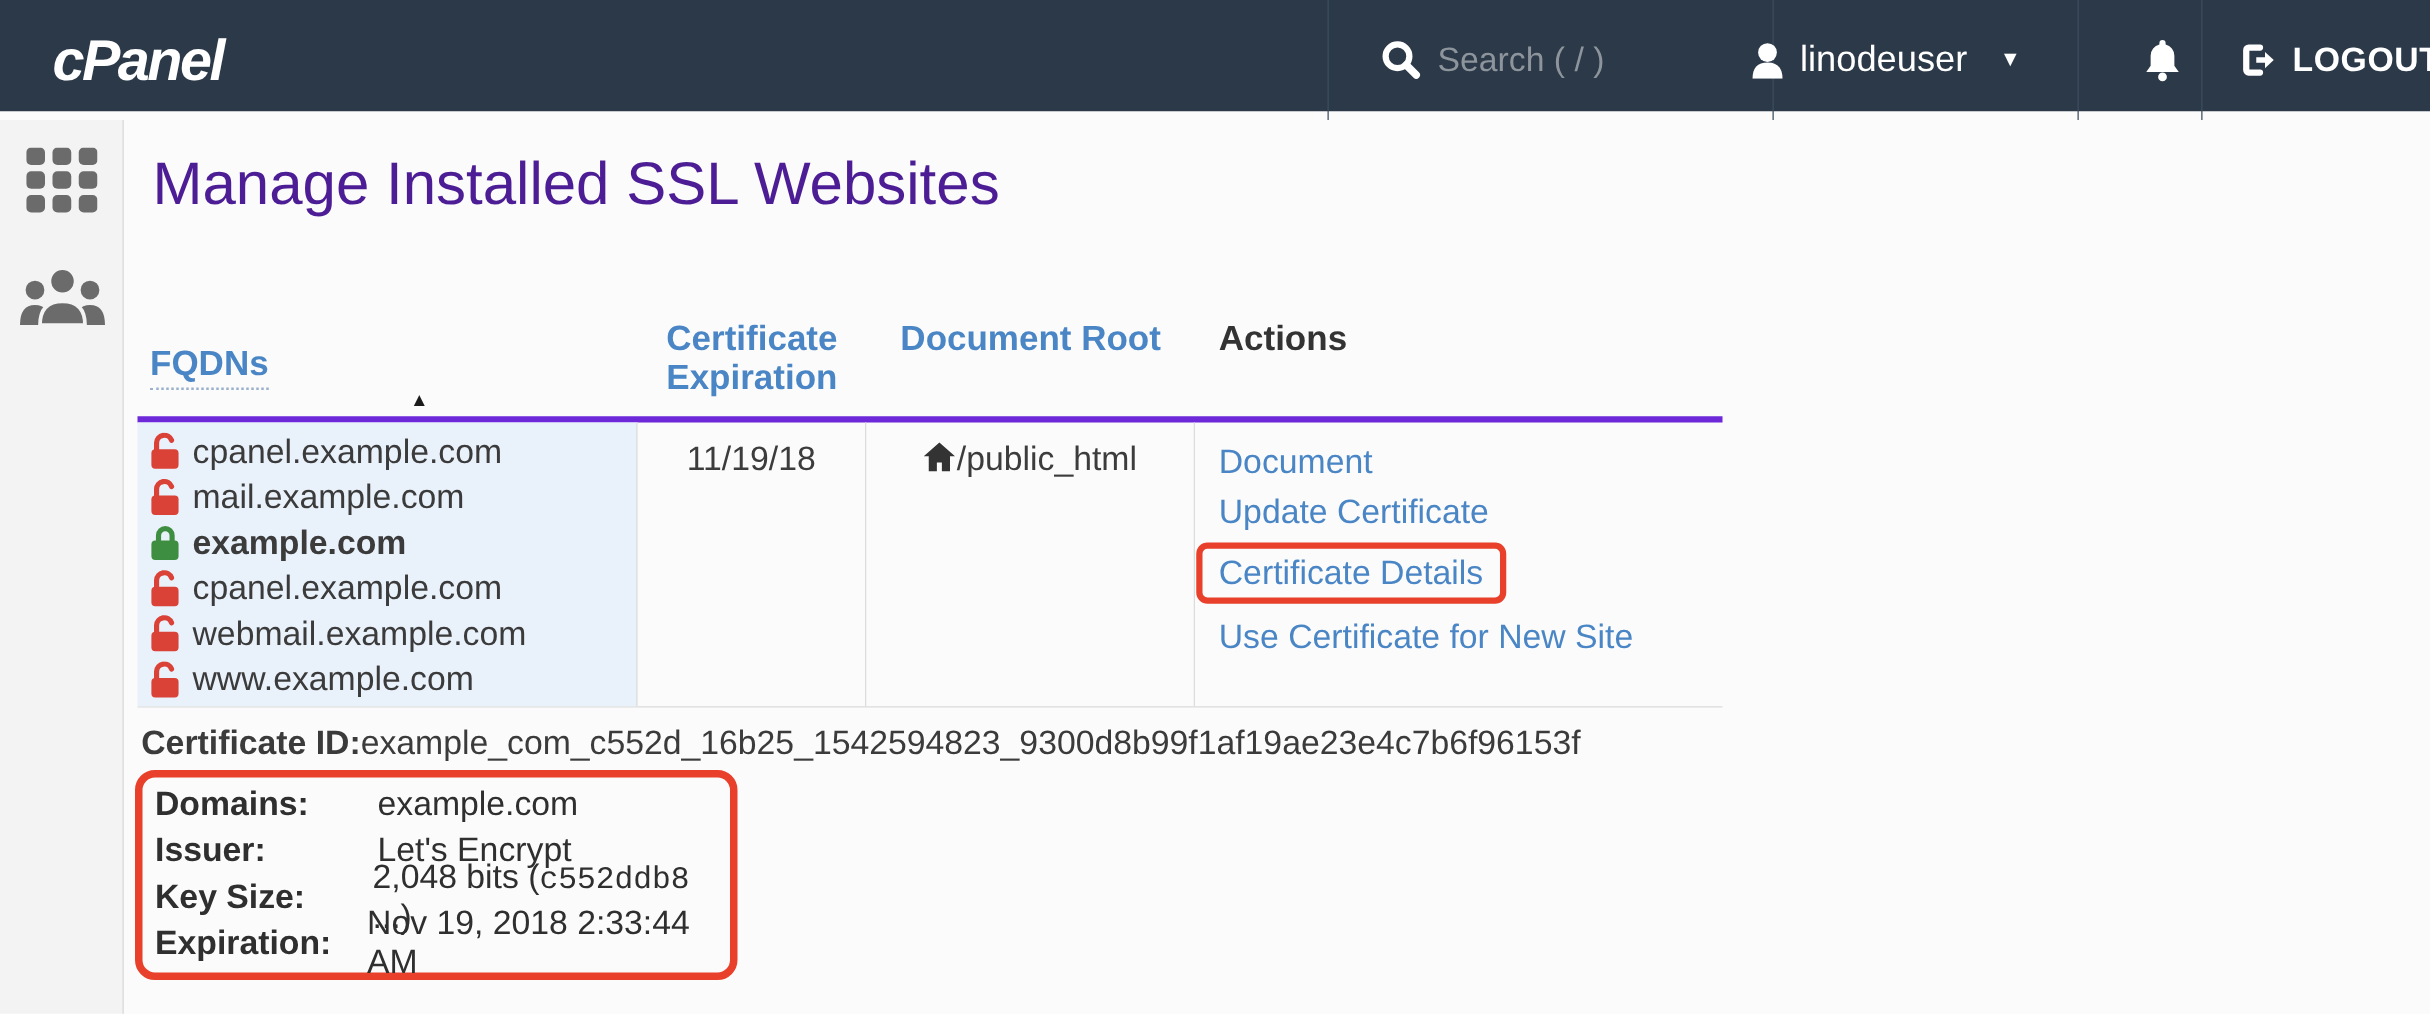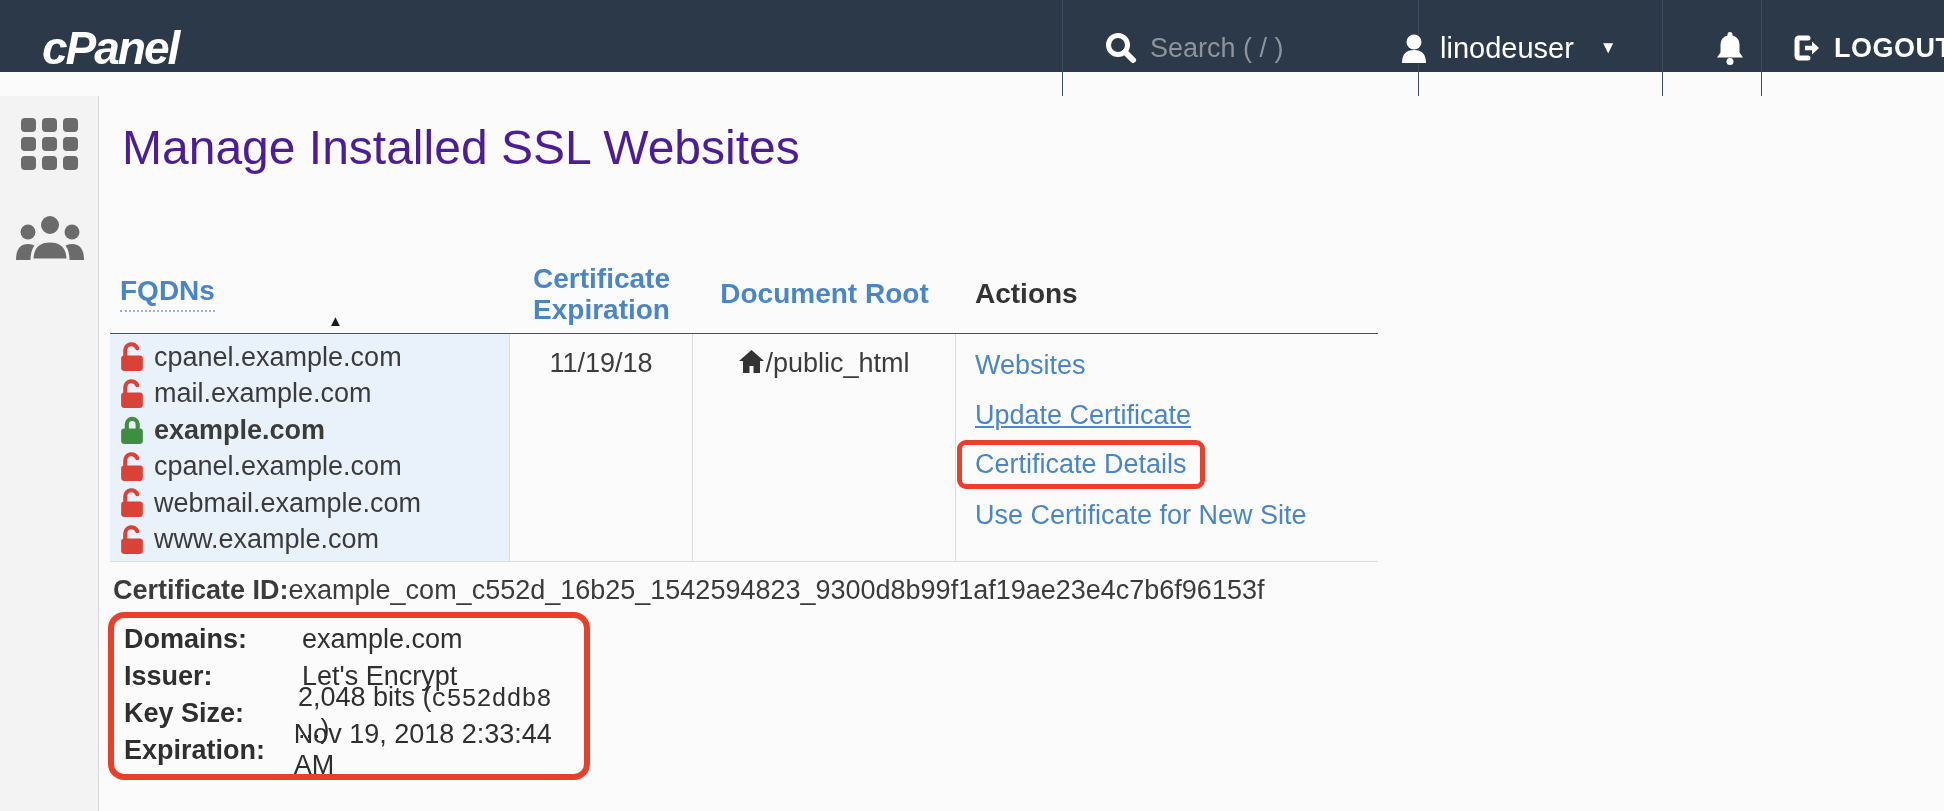--- a/index.html
+++ b/index.html
@@ -1,20 +1,20 @@
 <!DOCTYPE html>
 <html><head>
 <meta charset="utf-8">
 <style>
   * { margin:0; padding:0; box-sizing:border-box; }
   html,body { width:1944px; height:811px; overflow:hidden; background:#fbfbfb;
     font-family:"Liberation Sans", sans-serif; color:#3c3c3c; }
 
   
-  .topbar { position:absolute; left:0; top:0; width:1944px; height:72px; background:#2b3948; }
+  .topbar { position:absolute; left:0; top:0; width:1944px; height:89px; background:#2b3948; }
   .topbar .vdiv { position:absolute; top:0; height:96px; width:1px; background:#3e4d5d; }
   .logo { position:absolute; left:42px; top:0; height:96px; display:flex; align-items:center;
     color:#fff; font-size:46px; font-weight:bold; font-style:italic; letter-spacing:-2px; }
   .tb-item { position:absolute; top:0; height:96px; display:flex; align-items:center; gap:12px; }
   .search-wrap { left:1104px; }
   .search-input { background:transparent; border:none; outline:none; width:250px;
     font-family:"Liberation Sans", sans-serif; font-size:27px; color:#e5e5e5; }
   .search-input::placeholder { color:#8d949c; opacity:1; }
   .user-wrap { left:1400px; color:#fff; font-size:29px; font-weight:normal; cursor:pointer; }
   .caret { color:#fff; font-size:17px; margin-left:14px; }
@@ -26,40 +26,40 @@
     background:#f3f3f3; border-right:1px solid #d9d9d9; }
   .side-icon { position:absolute; left:0; width:99px; display:flex; justify-content:center; cursor:pointer; }
   .side-icon.grid { top:22px; }
   .side-icon.people { top:116px; }
 
   
   .main { position:absolute; left:100px; top:96px; width:1844px; height:715px; background:#fbfbfb; }
   .page-title { margin:26px 0 0 22px; font-size:48px; font-weight:400; color:#4c1d95; line-height:1.1; }
 
   .ssl-table { margin:80px 0 0 10px; width:1268px; }
-  .thead { display:flex; min-height:78px; align-items:center; border-bottom:1px solid #6d28d9; }
+  .thead { display:flex; min-height:78px; border-bottom:5px solid #6d28d9; }
   .trow  { display:flex; height:228px; border-bottom:1px solid #dcdcdc; }
   .c1 { width:400px; } .c2 { width:183px; } .c3 { width:263px; } .c4 { width:422px; }
   .th { font-weight:bold; font-size:28px; color:#4a86c5; }
   .th.c1 { position:relative; padding-left:10px; height:78px; display:flex; align-items:center; }
   .th.c2, .th.c3 { text-align:center; line-height:31px; }
   .th.c4 { color:#333; padding-left:19px; }
   .fqdn-head { border-bottom:2px dotted #9ab1cd; padding-bottom:3px; cursor:pointer; }
   .sort-tri { position:absolute; left:218px; bottom:4px; font-size:15px; color:#1a1a1a; cursor:pointer; }
 
   .cell-fqdns { background:#e9f1fb; border-right:1px solid #dcdcdc; padding:5px 0 0 10px; }
   .fqdn-line { display:flex; align-items:center; height:36.5px; font-size:27px; gap:9px; color:#3b3b3b; }
   .fqdn-line.bold { font-weight:bold; }
   .cell-exp { border-right:1px solid #dcdcdc; text-align:center; padding-top:14px; font-size:27px; }
   .cell-root { border-right:1px solid #dcdcdc; text-align:center; padding-top:14px; font-size:27px; }
   .cell-root svg { vertical-align:-3px; }
   .cell-actions { padding:13px 0 0 19px; }
   .alink { color:#4a86c5; font-size:27px; cursor:pointer; text-decoration:none; display:block; }
   .act1 { height:36px; margin-top:11px; margin-top:0; line-height:36px; }
-  .act2 { height:36px; margin-top:14px; line-height:36px;text-decoration:underline; }
+  .act2 { height:36px; margin-top:4px; line-height:36px; }
   .act-boxed { display:inline-block; border:5px solid #e8402a; border-radius:9px;
     padding:4px 13px; margin:7px 0 0 -18px; }
   .act4 { height:36px; margin-top:8px; line-height:36px; }
 
   .certid-line { margin:13px 0 0 13px; font-size:27px; color:#3b3b3b; white-space:nowrap; }
   .certid-line b { font-weight:bold; }
 
   .details-box { margin:6px 0 0 8px; width:482px; border:6px solid #e8402a; border-radius:16px;
     padding:3px 0 5px 10px; }
   .detail-row { display:flex; height:37px; align-items:center; font-size:27px; color:#2f2f2f; }
@@ -233,21 +233,21 @@
 
       <div class="c3 cell-root">
         <span class="inline-svg">
           <svg width="27" height="26" viewBox="0 0 27 26" style="display:inline">
               <path d="M13.5 1 L1 12 h4 v12 h6.5 v-7 h4 v7 H22 V12 h4 z" fill="#333"></path>
             </svg>
         </span><span>/public_html</span>
       </div>
 
       <div class="c4 cell-actions">
-        <a class="alink act1">Websites</a>
+        <a class="alink act1">Document</a>
         <a class="alink act2">Update Certificate</a>
         <span class="act-boxed">
           <a class="alink">Certificate Details</a>
         </span>
         <a class="alink act4">Use Certificate for New Site</a>
       </div>
     </div>
   </div>
 
   <div class="certid-line">

